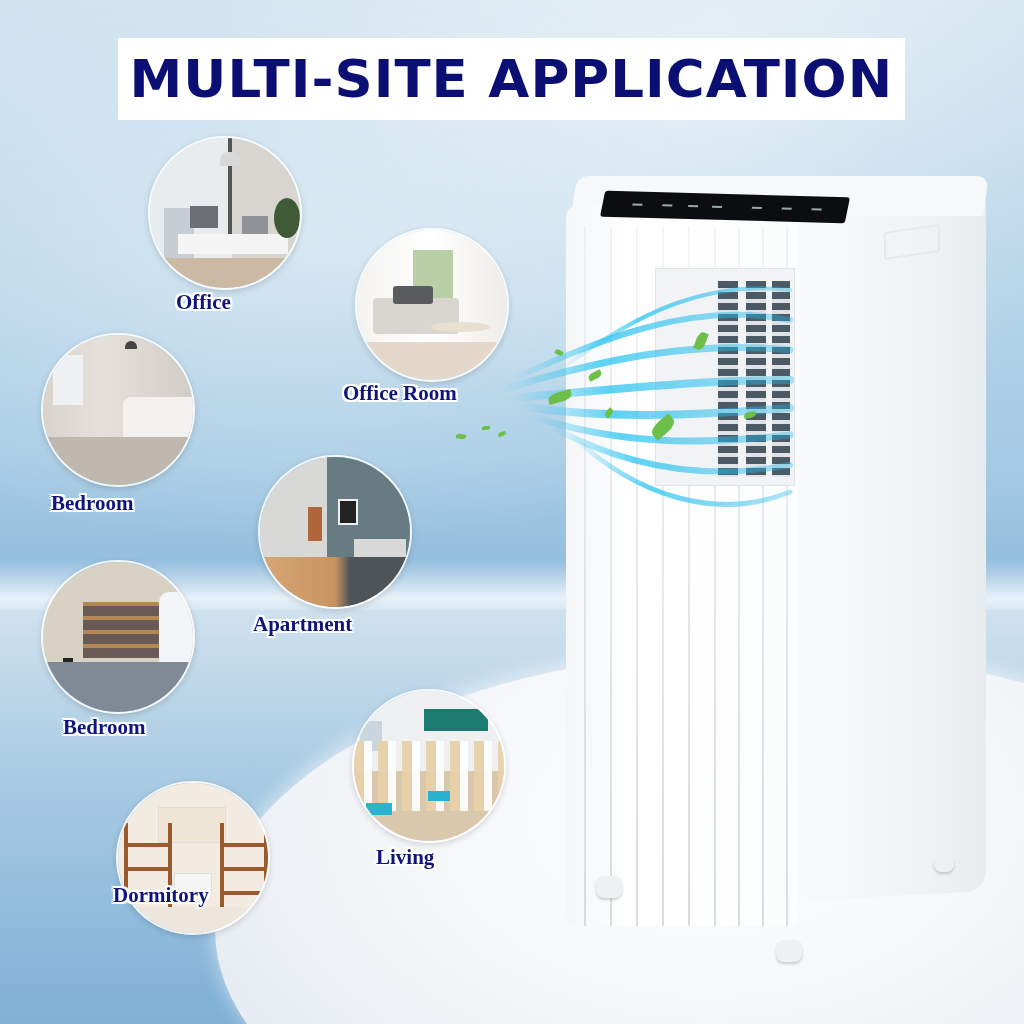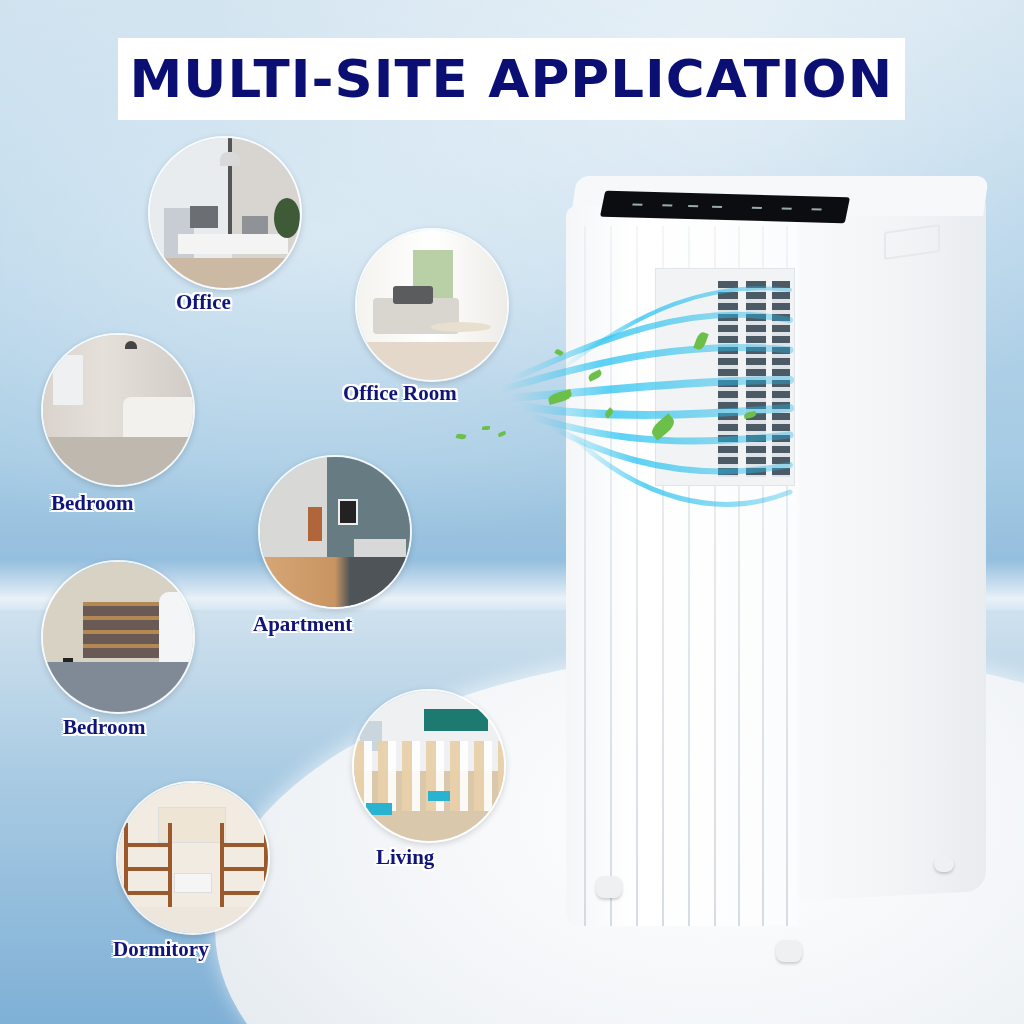--- a/index.html
+++ b/index.html
@@ -112,21 +112,21 @@
 <div class="label" style="left:376px;top:845px;">Living</div>
 
 <div class="circle" style="left:116px;top:781px;width:150px;height:150px;">
   <div class="wall" style="background:#f1ebe1;"></div>
   <div style="position:absolute;left:40px;top:24px;width:66px;height:34px;background:#efe5d4;border:1px solid #ddd;"></div>
   <div style="position:absolute;left:6px;top:40px;width:40px;height:90px;border-left:4px solid #9a5a2e;border-right:4px solid #9a5a2e;background:repeating-linear-gradient(180deg,transparent 0 20px,#9a5a2e 20px 24px);"></div>
   <div style="position:absolute;left:102px;top:40px;width:40px;height:90px;border-left:4px solid #9a5a2e;border-right:4px solid #9a5a2e;background:repeating-linear-gradient(180deg,transparent 0 20px,#9a5a2e 20px 24px);"></div>
   <div style="position:absolute;left:56px;top:90px;width:36px;height:18px;background:#f5f5f5;border:1px solid #ddd;"></div>
   <div class="floor" style="height:26px;background:#ece6dc;"></div>
 </div>
-<div class="label" style="left:113px;top:937px;text-align:center;">Dormitory</div>
+<div class="label" style="left:113px;top:883px;text-align:center;">Dormitory</div>
 
 <div class="ac">
   <div class="ac-side"></div>
   <div class="ac-top"></div>
   <div class="ac-front"></div>
   <div class="panel">
     <span class="panel-dot" style="left:30px"></span>
     <span class="panel-dot" style="left:60px"></span>
     <span class="panel-dot" style="left:86px"></span>
     <span class="panel-dot" style="left:110px"></span>

